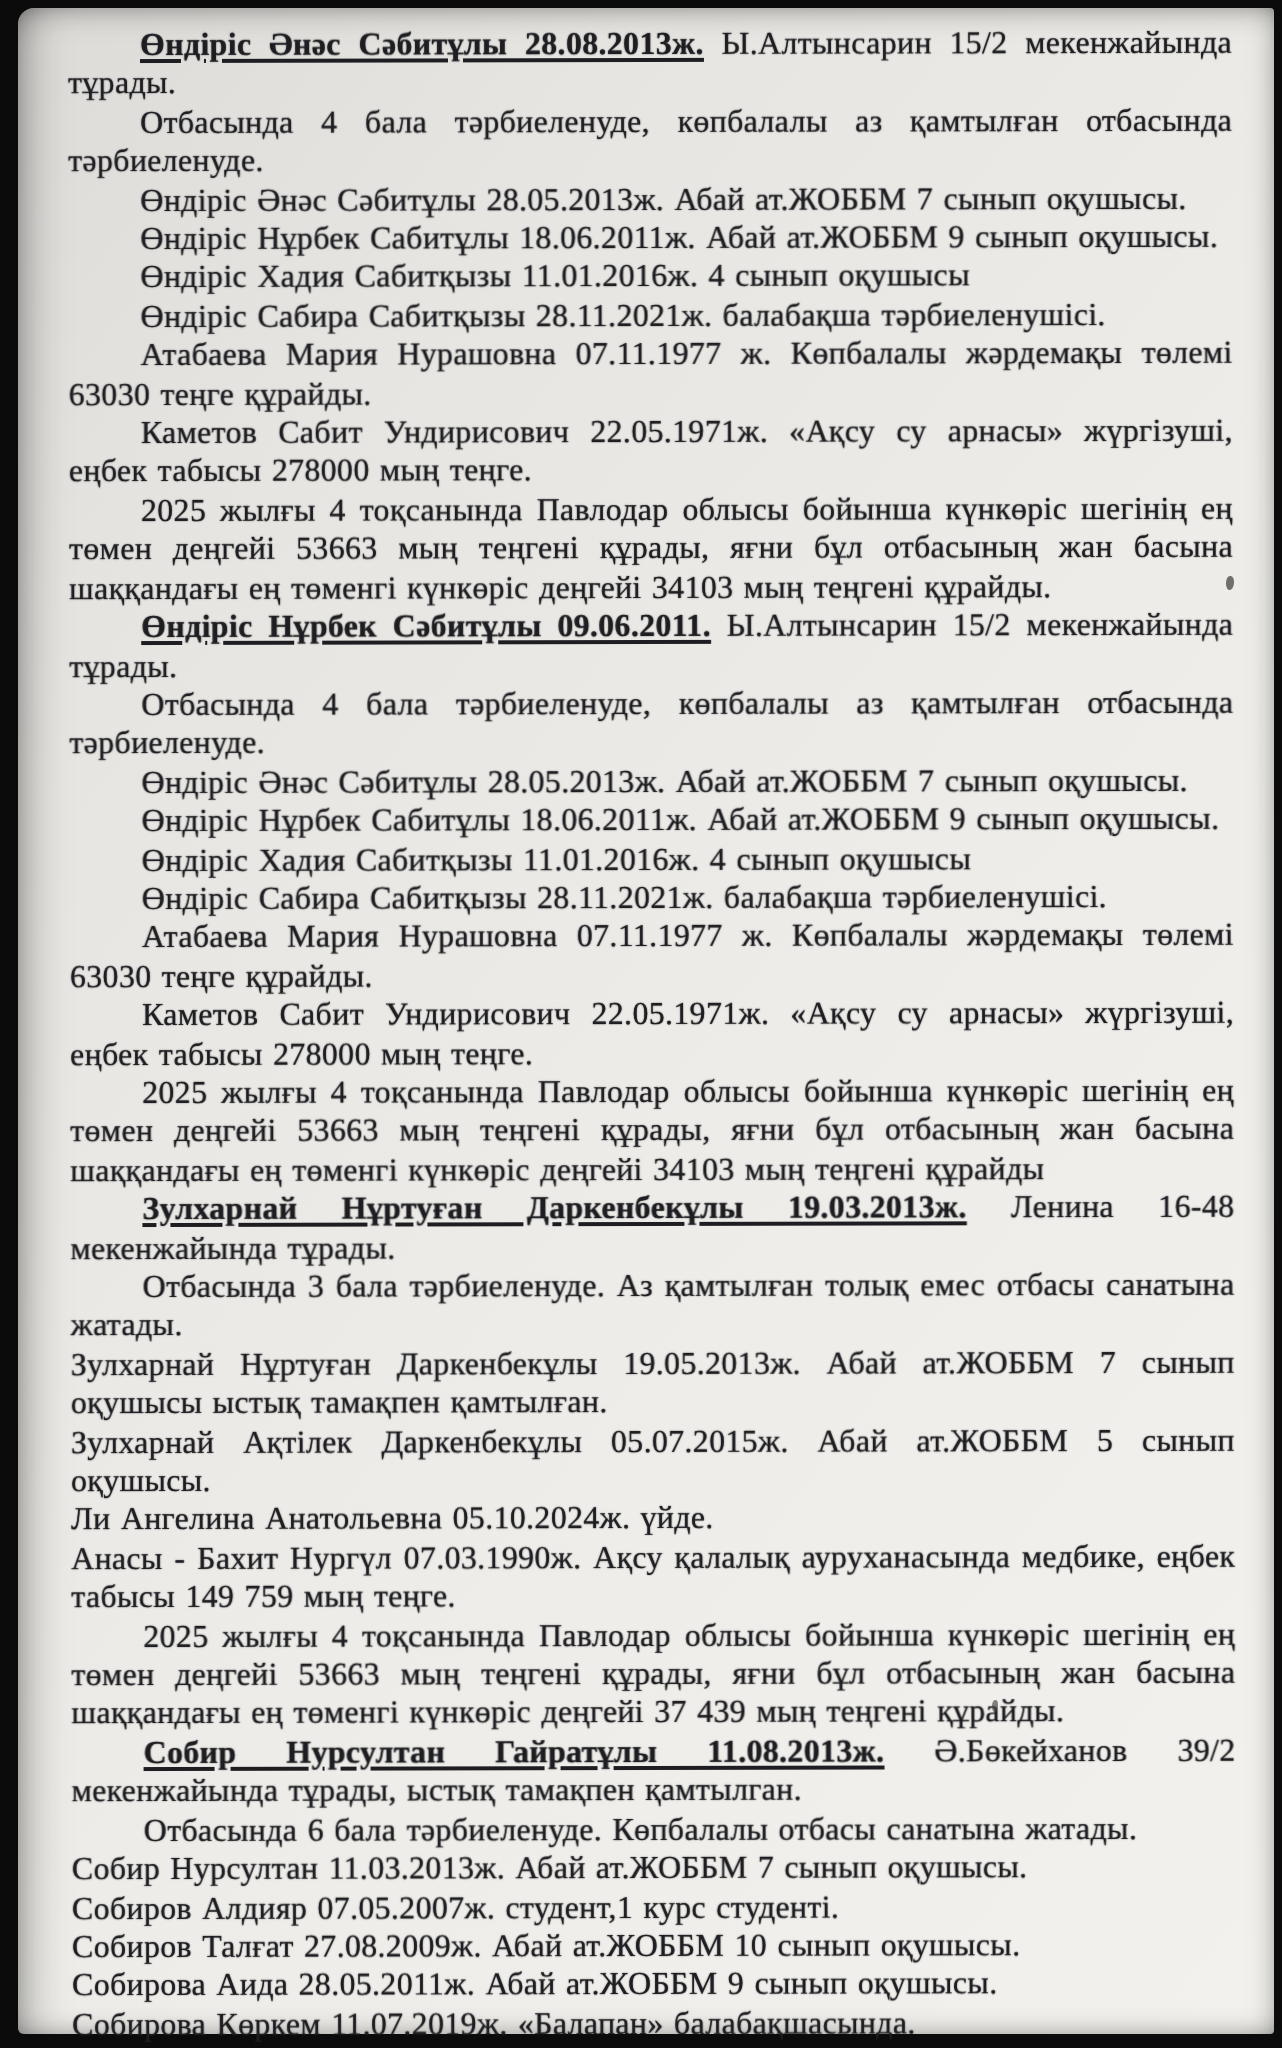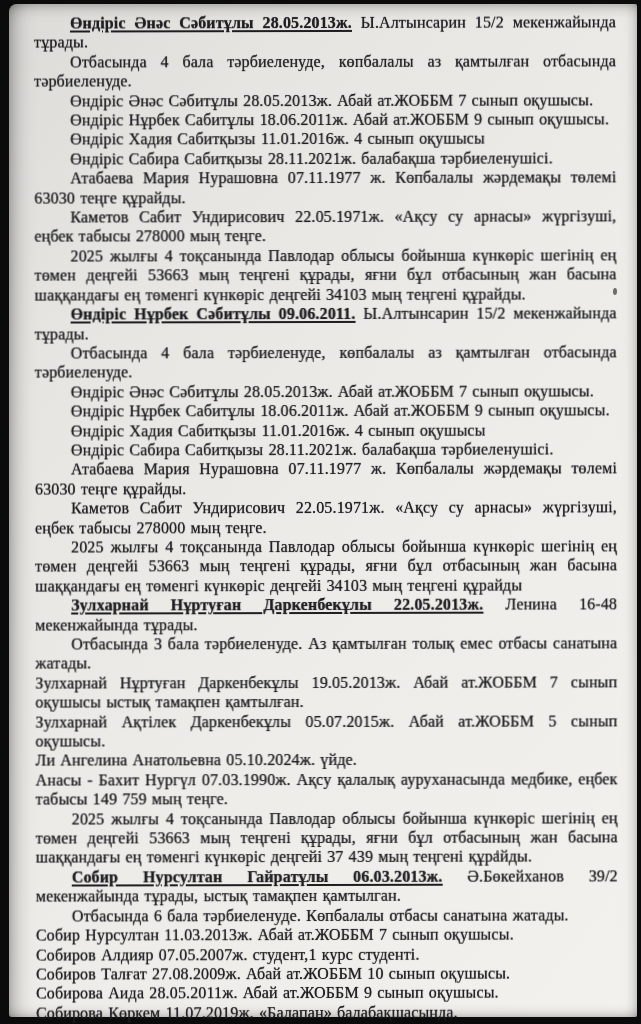--- a/index.html
+++ b/index.html
@@ -42,21 +42,21 @@
   .speck.a{width:4px;height:7px;right:20px;top:284px;opacity:.75;}
   .speck.b{width:3px;height:6px;right:138px;top:846px;opacity:.65;}
 </style>
 </head>
 <body>
 
 <div class="paper">
   <div class="content">
 
     <section>
-      <p class="para ind"><span class="hd">Өндіріс Әнәс Сәбитұлы 28.05.2013ж.</span> <span>Ы.Алтынсарин 15/2 мекенжайында тұрады.</span></p>
+      <p class="para ind"><span class="hd">Өндіріс Әнәс Сәбитұлы 28.08.2013ж.</span> <span>Ы.Алтынсарин 15/2 мекенжайында тұрады.</span></p>
       <p class="para ind">Отбасында 4 бала тәрбиеленуде, көпбалалы аз қамтылған отбасында тәрбиеленуде.</p>
       <p class="para ind">Өндіріс Әнәс Сәбитұлы 28.05.2013ж. Абай ат.ЖОББМ 7 сынып оқушысы.</p>
       <p class="para ind">Өндіріс Нұрбек  Сабитұлы 18.06.2011ж. Абай ат.ЖОББМ 9 сынып оқушысы.</p>
       <p class="para ind">Өндіріс Хадия Сабитқызы 11.01.2016ж. 4 сынып оқушысы</p>
       <p class="para ind">Өндіріс Сабира Сабитқызы 28.11.2021ж. балабақша тәрбиеленушісі.</p>
       <p class="para ind">Атабаева Мария Нурашовна 07.11.1977 ж. Көпбалалы жәрдемақы төлемі  63030 теңге құрайды.</p>
       <p class="para ind">Каметов Сабит Ундирисович 22.05.1971ж. «Ақсу су арнасы» жүргізуші, еңбек табысы 278000 мың теңге.</p>
       <p class="para ind">2025 жылғы 4 тоқсанында Павлодар облысы бойынша күнкөріс шегінің ең төмен деңгейі 53663 мың теңгені құрады, яғни бұл отбасының жан басына шаққандағы ең төменгі күнкөріс деңгейі  34103 мың теңгені құрайды.</p>
     </section>
 
@@ -66,31 +66,31 @@
       <p class="para ind">Өндіріс Әнәс Сәбитұлы 28.05.2013ж. Абай ат.ЖОББМ 7 сынып оқушысы.</p>
       <p class="para ind">Өндіріс Нұрбек  Сабитұлы 18.06.2011ж. Абай ат.ЖОББМ 9 сынып оқушысы.</p>
       <p class="para ind">Өндіріс Хадия Сабитқызы 11.01.2016ж. 4 сынып оқушысы</p>
       <p class="para ind">Өндіріс Сабира Сабитқызы 28.11.2021ж. балабақша тәрбиеленушісі.</p>
       <p class="para ind">Атабаева Мария Нурашовна 07.11.1977 ж. Көпбалалы жәрдемақы төлемі 63030 теңге құрайды.</p>
       <p class="para ind">Каметов Сабит Ундирисович 22.05.1971ж. «Ақсу су арнасы» жүргізуші, еңбек табысы 278000 мың теңге.</p>
       <p class="para ind">2025 жылғы 4 тоқсанында Павлодар облысы бойынша күнкөріс шегінің ең төмен деңгейі 53663 мың теңгені құрады, яғни бұл отбасының жан басына шаққандағы ең төменгі күнкөріс деңгейі  34103 мың теңгені құрайды</p>
     </section>
 
     <section>
-      <p class="para ind"><span class="hd">Зулхарнай Нұртуған Даркенбекұлы 22.05.2013ж.</span> <span>Ленина 16-48 мекенжайында тұрады.</span></p>
+      <p class="para ind"><span class="hd">Зулхарнай Нұртуған Даркенбекұлы 19.03.2013ж.</span> <span>Ленина 16-48 мекенжайында тұрады.</span></p>
       <p class="para ind">Отбасында 3 бала тәрбиеленуде. Аз қамтылған толық емес отбасы санатына жатады.</p>
       <p class="para">Зулхарнай Нұртуған Даркенбекұлы 19.05.2013ж. Абай ат.ЖОББМ 7 сынып оқушысы ыстық тамақпен қамтылған.</p>
       <p class="para">Зулхарнай Ақтілек Даркенбекұлы 05.07.2015ж. Абай ат.ЖОББМ 5 сынып оқушысы.</p>
       <p class="para">Ли Ангелина Анатольевна 05.10.2024ж. үйде.</p>
       <p class="para">Анасы - Бахит Нургүл 07.03.1990ж. Ақсу қалалық ауруханасында медбике, еңбек табысы 149 759 мың теңге.</p>
       <p class="para ind">2025 жылғы 4 тоқсанында Павлодар облысы бойынша күнкөріс шегінің ең төмен деңгейі 53663 мың теңгені құрады, яғни бұл отбасының жан басына шаққандағы ең төменгі күнкөріс деңгейі 37 439 мың теңгені құрайды.</p>
     </section>
 
     <section>
-      <p class="para ind"><span class="hd">Собир Нурсултан Гайратұлы 06.03.2013ж.</span> <span>Ә.Бөкейханов 39/2 мекенжайында тұрады, ыстық тамақпен қамтылган.</span></p>
+      <p class="para ind"><span class="hd">Собир Нурсултан Гайратұлы 11.08.2013ж.</span> <span>Ә.Бөкейханов 39/2 мекенжайында тұрады, ыстық тамақпен қамтылган.</span></p>
       <p class="para ind">Отбасында 6 бала тәрбиеленуде. Көпбалалы отбасы санатына жатады.</p>
       <p class="para">Собир Нурсултан 11.03.2013ж. Абай ат.ЖОББМ 7 сынып оқушысы.</p>
       <p class="para">Собиров Алдияр 07.05.2007ж. студент,1 курс студенті.</p>
       <p class="para">Собиров Талғат 27.08.2009ж. Абай ат.ЖОББМ 10 сынып оқушысы.</p>
       <p class="para">Собирова Аида 28.05.2011ж.  Абай ат.ЖОББМ 9 сынып оқушысы.</p>
       <p class="para">Собирова Көркем 11.07.2019ж. «Балапан» балабақшасында.</p>
     </section>
 
   </div>
   <div class="speck a"></div>

